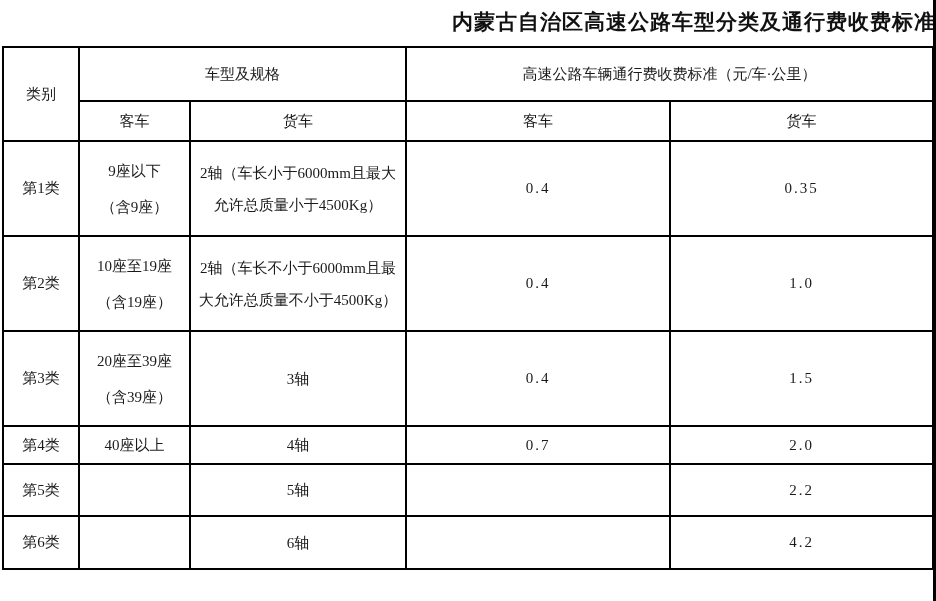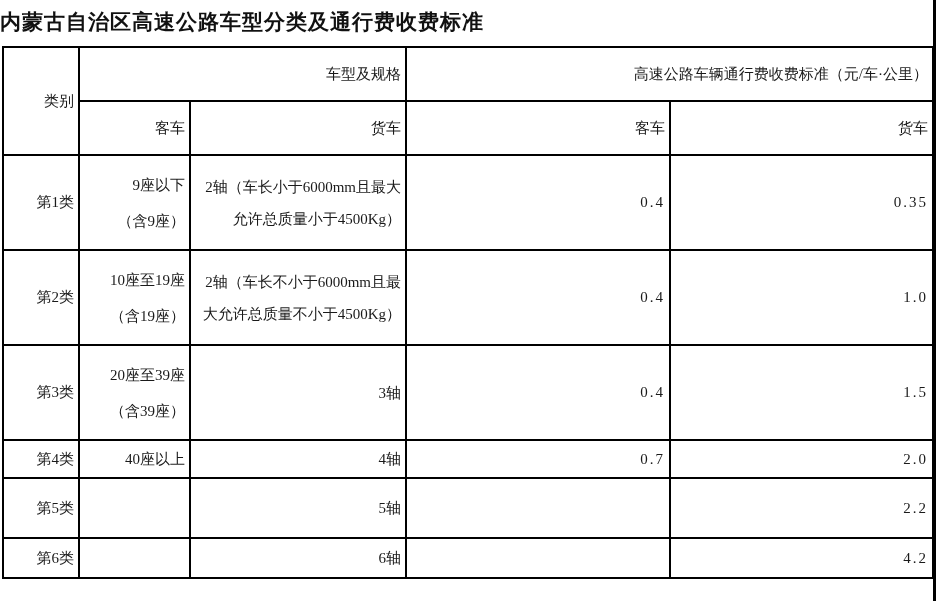--- a/index.html
+++ b/index.html
@@ -5,43 +5,43 @@
   * { margin: 0; padding: 0; box-sizing: border-box; }
   html, body { background: #ffffff; }
   body {
     width: 936px; height: 601px;
     position: relative; overflow: hidden;
     font-family: "Liberation Serif", "DejaVu Serif", serif;
     color: #1a1a1a;
   }
   .page-title {
     position: absolute; top: 8px; left: 0; width: 936px;
-    text-align: left;
+    text-align: right;
     font-family: "Liberation Sans", "DejaVu Sans", sans-serif;
     font-weight: bold; font-size: 21px; letter-spacing: 1px;
     color: #111111;
   }
   table.toll-table {
     position: absolute; top: 46px; left: 2px;
     width: 930px;
     border-collapse: collapse; table-layout: fixed;
   }
   .toll-table td {
     border: 2px solid #000000;
-    text-align: right; vertical-align: middle;
+    text-align: center; vertical-align: middle;
     font-size: 15px; padding: 0 4px;
     background: #ffffff;
     overflow: hidden;
   }
   tr.hrow1 { height: 54px; }
-  tr.hrow2 { height: 54px; margin-top: 40px; }
+  tr.hrow2 { height: 40px; margin-top: 40px; }
   tr.rbig  { height: 95px; }
   tr.rsmall1 { height: 35px; }
-  tr.rsmall2 { height: 60px; }
-  tr.rsmall3 { height: 40px; padding-left: 16px; }
+  tr.rsmall2 { height: 52px; }
+  tr.rsmall3 { height: 53px; padding-left: 16px; }
   .cell-line { line-height: 36px; }
   .cell-line-tight { line-height: 32px; }
   .cell-line:empty, .cell-line-tight:empty { display: none; }
   td.fee-cell { letter-spacing: 2px; margin-top: 11px; }
   .edge-line-right {
     position: absolute; top: 0; left: 933px;
     width: 3px; height: 601px;
     background: #000000;
   }
 </style>

